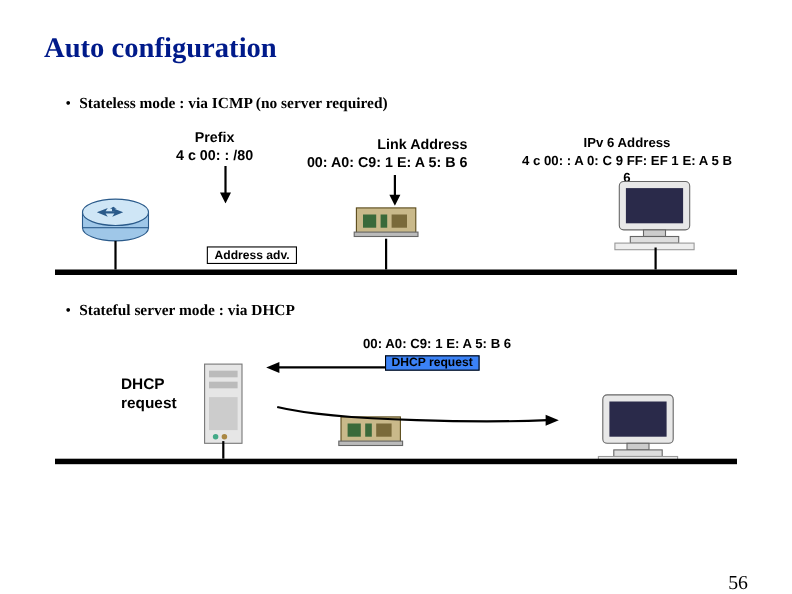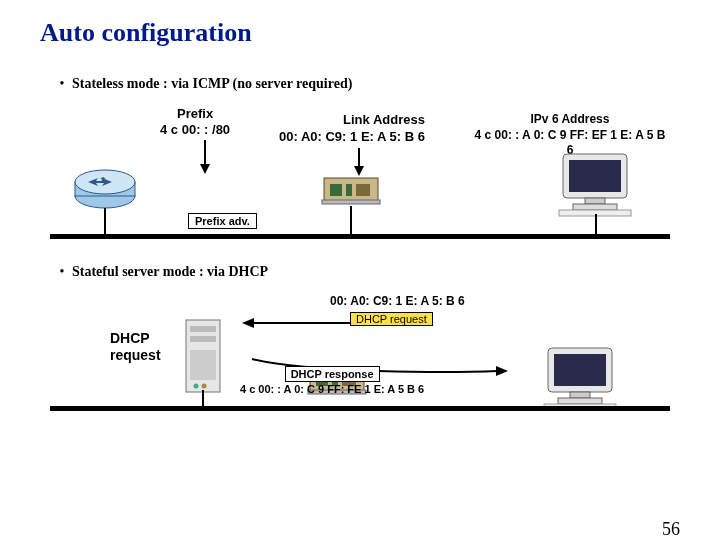--- a/index.html
+++ b/index.html
@@ -6,21 +6,21 @@
     margin: 0;
     padding: 0;
     width: 720px;
     height: 540px;
     font-family: "Times New Roman", serif;
     background: #fff;
     position: relative;
     overflow: hidden;
   }
   .slide {
-    padding: 18px 40px 0 40px;
+    padding: 29px 40px 0 40px;
     position: relative;
     height: 100%;
     box-sizing: border-box;
   }
   .title {
     color: #001a8a;
     font-weight: bold;
     font-size: 26px;
     margin-bottom: 28px;
   }
@@ -143,24 +143,24 @@
     position: absolute;
     left: 280px; top: 0px;
     font-family: Arial, sans-serif;
     font-size: 12px;
     font-weight: bold;
   }
   .dhcpreq-box {
     position: absolute;
     left: 300px; top: 18px;
     border: 1px solid #000;
-    background: #fde047;
+    background: #3b82f6;
     font-family: Arial, sans-serif;
     font-size: 11px;
-    font-weight: normal;
+    font-weight: bold;
     padding: 0 5px;
     z-index: 4;
   }
   .arrow-left {
     position: absolute;
     left: 190px; top: 22px;
     z-index: 2;
   }
   .dhcpresp-box {
     position: absolute;
@@ -256,21 +256,21 @@
         <rect x="18" y="54" width="44" height="6" fill="#ddd" stroke="#666"></rect>
         <rect x="4" y="60" width="72" height="6" fill="#eee" stroke="#999"></rect>
       </svg>
     </span>
 
     <div class="busline" style="top:128px;"></div>
     <div class="drop" style="left:54px; top:102px; height:26px;"></div>
     <div class="drop" style="left:300px; top:100px; height:28px;"></div>
     <div class="drop" style="left:545px; top:108px; height:20px;"></div>
 
-    <div class="routeradv-box">Prefix adv.</div>
+    <div class="routeradv-box">Address adv.</div>
   </div>
 
   <div class="bullet-row" style="margin-top:18px;">
     <span class="bullet-dot">•</span>
     <span>Stateful server mode : via DHCP</span>
   </div>
 
   <div class="diagram2">
     <div class="dhcp-label">
       <div>DHCP</div>
@@ -307,24 +307,20 @@
         <rect x="2" y="26" width="58" height="4" fill="#bbb" stroke="#666"></rect>
       </svg>
     </span>
 
     <span class="arrow-right">
       <svg width="260" height="24">
         <path d="M2 2 C 60 16, 200 16, 248 14" stroke="#000" stroke-width="2" fill="none"></path>
         <polygon points="246,9 246,19 258,14" fill="#000"></polygon>
       </svg>
     </span>
-    <div class="dhcpresp-box">
-      <span class="boxed">DHCP response</span><br>
-      <span>4 c 00: : A 0: C 9 FF: FE 1 E: A 5 B 6</span>
-    </div>
 
     <span class="monitor-icon2">
       <svg width="90" height="68">
         <rect x="8" y="4" width="64" height="44" rx="4" fill="#e8e8e8" stroke="#666"></rect>
         <rect x="14" y="10" width="52" height="32" fill="#2a2a4a"></rect>
         <rect x="30" y="48" width="20" height="6" fill="#ccc" stroke="#666"></rect>
         <rect x="18" y="54" width="44" height="6" fill="#ddd" stroke="#666"></rect>
         <rect x="4" y="60" width="72" height="6" fill="#eee" stroke="#999"></rect>
       </svg>
     </span>

